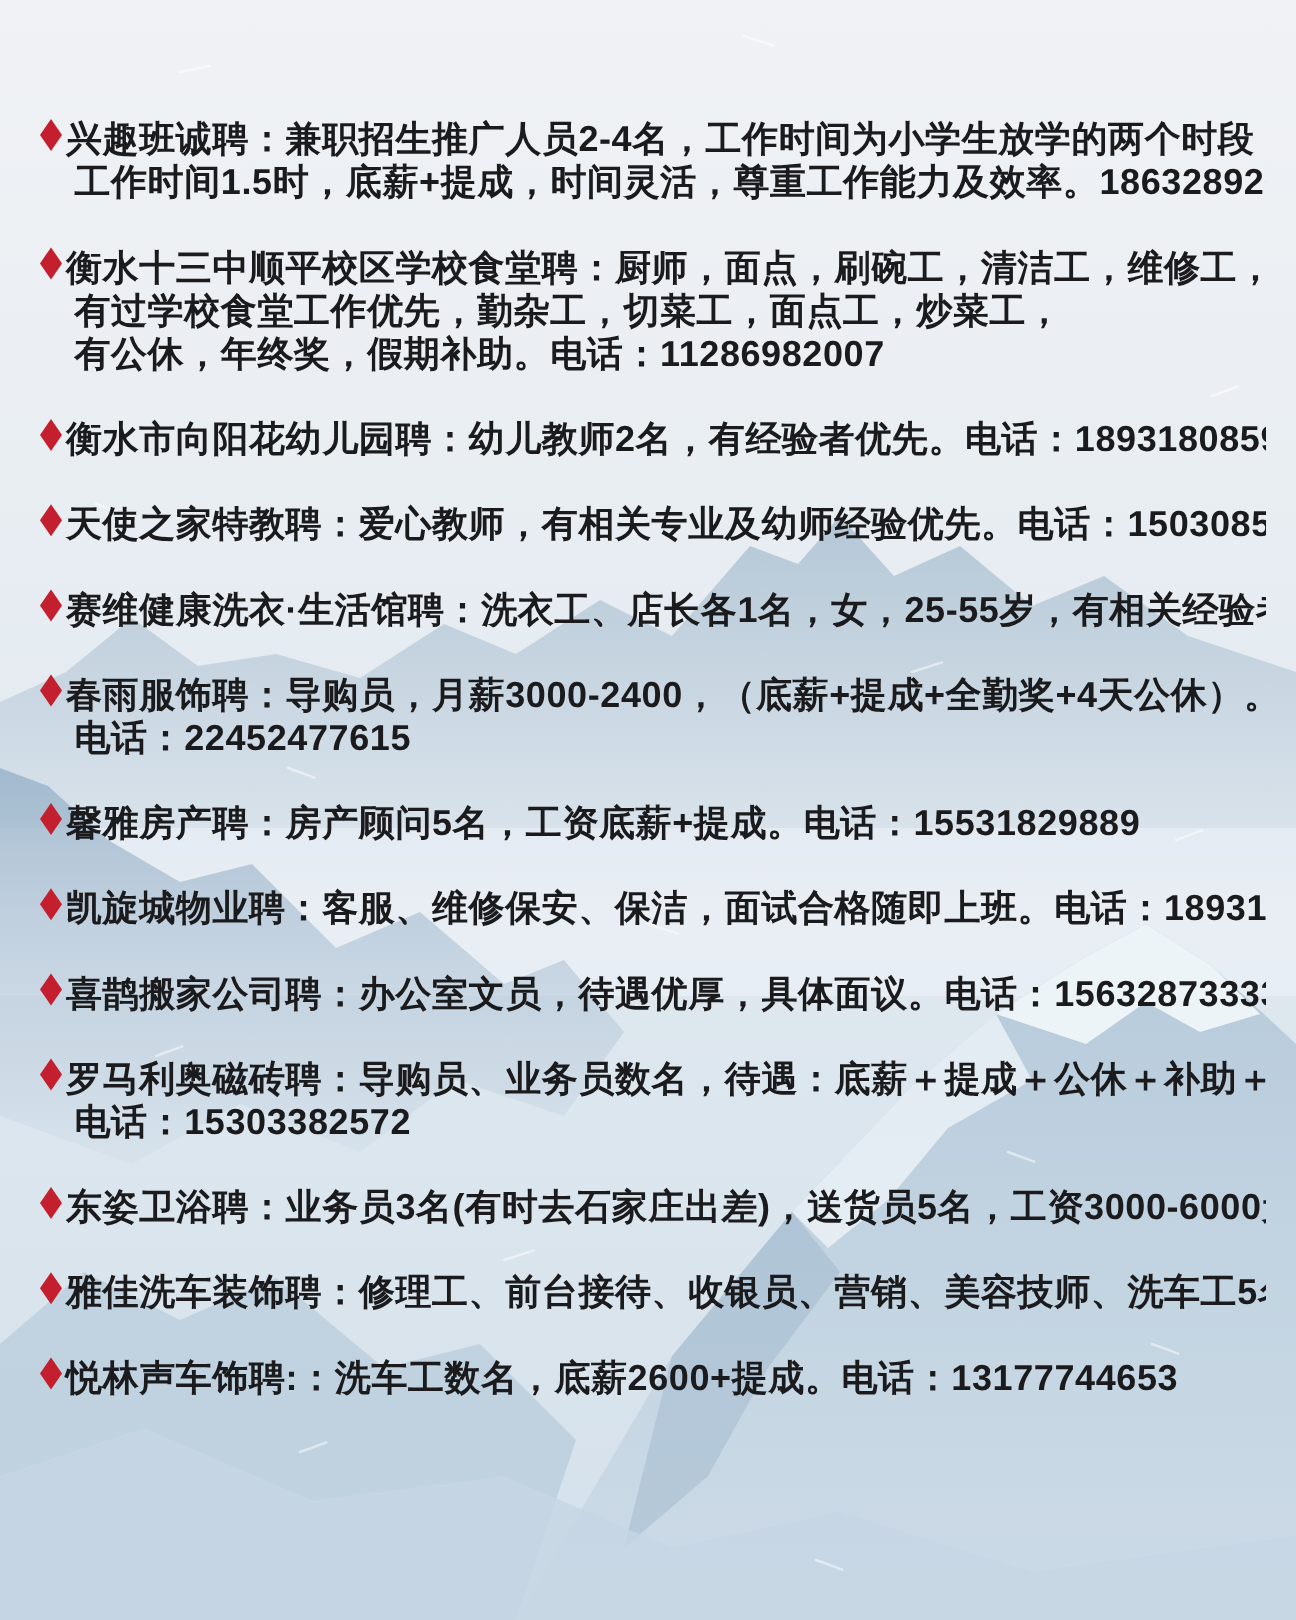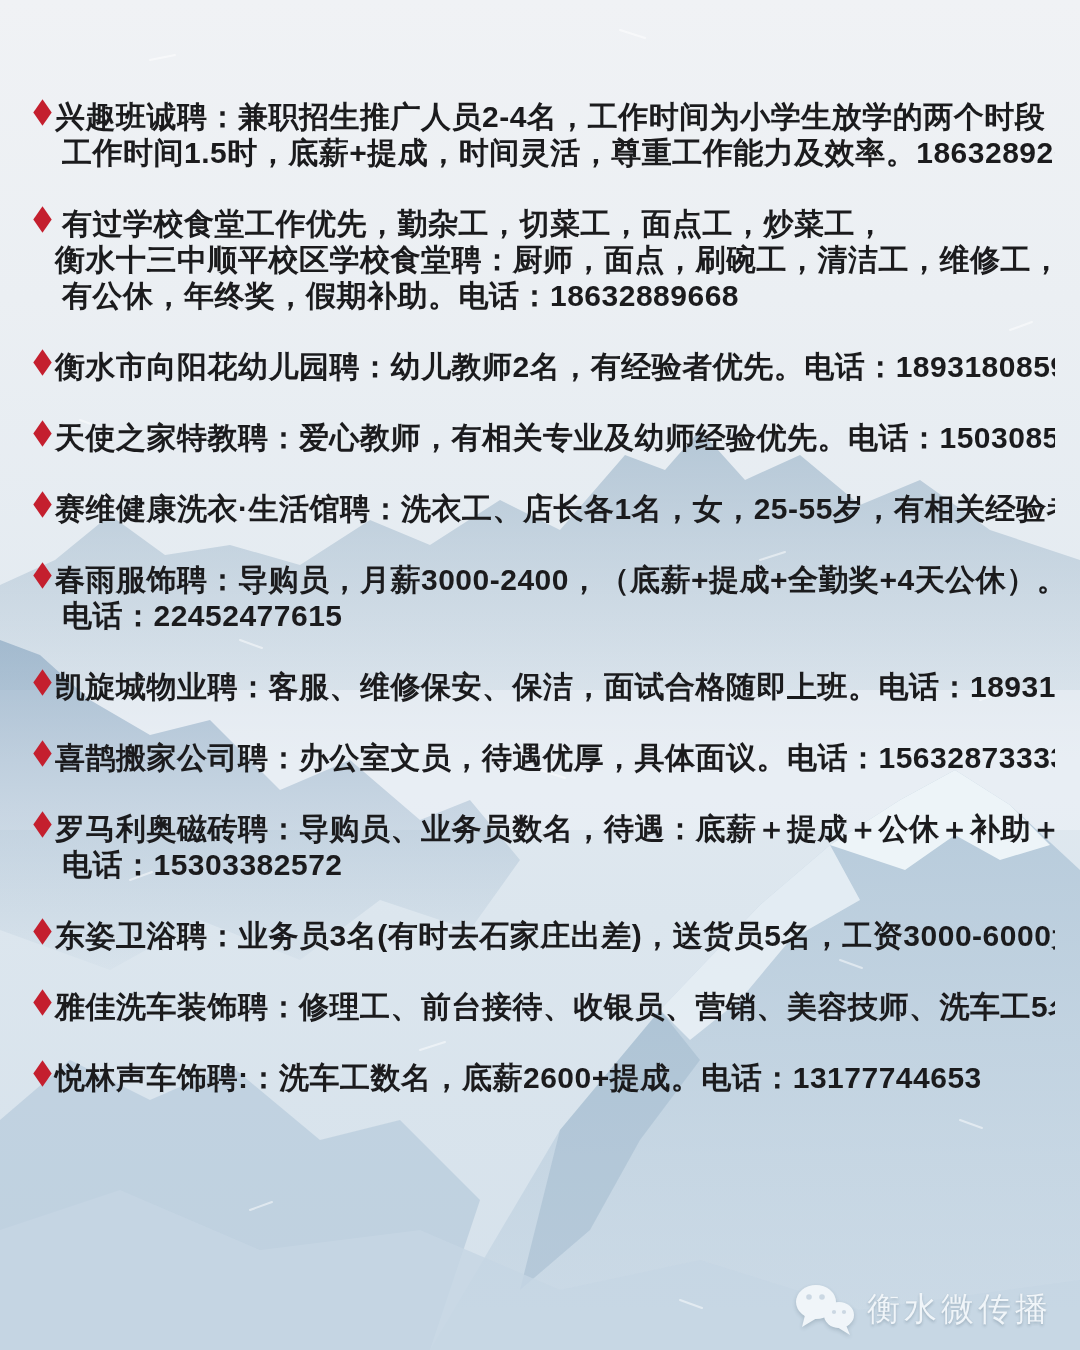--- a/index.html
+++ b/index.html
@@ -104,23 +104,23 @@
   <div class="content">
 
     <div class="listing">
       <span class="bullet"></span>
       <div class="line first">兴趣班诚聘：兼职招生推广人员2-4名，工作时间为小学生放学的两个时段，</div>
       <div class="line">工作时间1.5时，底薪+提成，时间灵活，尊重工作能力及效率。18632892019</div>
     </div>
 
     <div class="listing">
       <span class="bullet"></span>
+      <div class="line first">衡水十三中顺平校区学校食堂聘：厨师，面点，刷碗工，清洁工，维修工，</div>
       <div class="line">有过学校食堂工作优先，勤杂工，切菜工，面点工，炒菜工，</div>
-      <div class="line first">衡水十三中顺平校区学校食堂聘：厨师，面点，刷碗工，清洁工，维修工，</div>
-      <div class="line">有公休，年终奖，假期补助。电话：18632889668</div>
+      <div class="line">有公休，年终奖，假期补助。电话：11286982007</div>
     </div>
 
     <div class="listing">
       <span class="bullet"></span>
       <div class="line first">衡水市向阳花幼儿园聘：幼儿教师2名，有经验者优先。电话：18931808598</div>
     </div>
 
     <div class="listing">
       <span class="bullet"></span>
       <div class="line first">天使之家特教聘：爱心教师，有相关专业及幼师经验优先。电话：15030850415</div>
@@ -130,20 +130,24 @@
       <span class="bullet"></span>
       <div class="line first">赛维健康洗衣·生活馆聘：洗衣工、店长各1名，女，25-55岁，有相关经验者优先。</div>
     </div>
 
     <div class="listing">
       <span class="bullet"></span>
       <div class="line first">春雨服饰聘：导购员，月薪3000-2400，（底薪+提成+全勤奖+4天公休）。</div>
       <div class="line">电话：22452477615</div>
     </div>
 
+    <div class="listing">
+      <span class="bullet"></span>
+      <div class="line first">馨雅房产聘：房产顾问5名，工资底薪+提成。电话：15531829889</div>
+    </div>
 
     <div class="listing">
       <span class="bullet"></span>
       <div class="line first">凯旋城物业聘：客服、维修保安、保洁，面试合格随即上班。电话：18931800028</div>
     </div>
 
     <div class="listing">
       <span class="bullet"></span>
       <div class="line first">喜鹊搬家公司聘：办公室文员，待遇优厚，具体面议。电话：15632873333</div>
     </div>
@@ -164,27 +168,14 @@
       <div class="line first">雅佳洗车装饰聘：修理工、前台接待、收银员、营销、美容技师、洗车工5名，</div>
     </div>
 
     <div class="listing">
       <span class="bullet"></span>
       <div class="line first">悦林声车饰聘:：洗车工数名，底薪2600+提成。电话：13177744653</div>
     </div>
 
   </div>
 
-  <div class="watermark">
-    <svg class="wechat-icon" width="64" height="54" viewBox="0 0 64 54" xmlns="http://www.w3.org/2000/svg">
-      <ellipse cx="23" cy="20" rx="20" ry="17" fill="#f4f8fb"></ellipse>
-      <polygon points="12,33 9,45 24,36" fill="#f4f8fb"></polygon>
-      <circle cx="16" cy="15" r="2.8" fill="#ccd8e3"></circle>
-      <circle cx="29" cy="15" r="2.8" fill="#ccd8e3"></circle>
-      <ellipse cx="46" cy="33" rx="15" ry="13" fill="#f4f8fb"></ellipse>
-      <polygon points="53,43 57,53 44,45" fill="#f4f8fb"></polygon>
-      <circle cx="41" cy="30" r="2.1" fill="#ccd8e3"></circle>
-      <circle cx="51" cy="30" r="2.1" fill="#ccd8e3"></circle>
-    </svg>
-    <span>衡水微传播</span>
-  </div>
 
 </div>
 
 </body></html>

